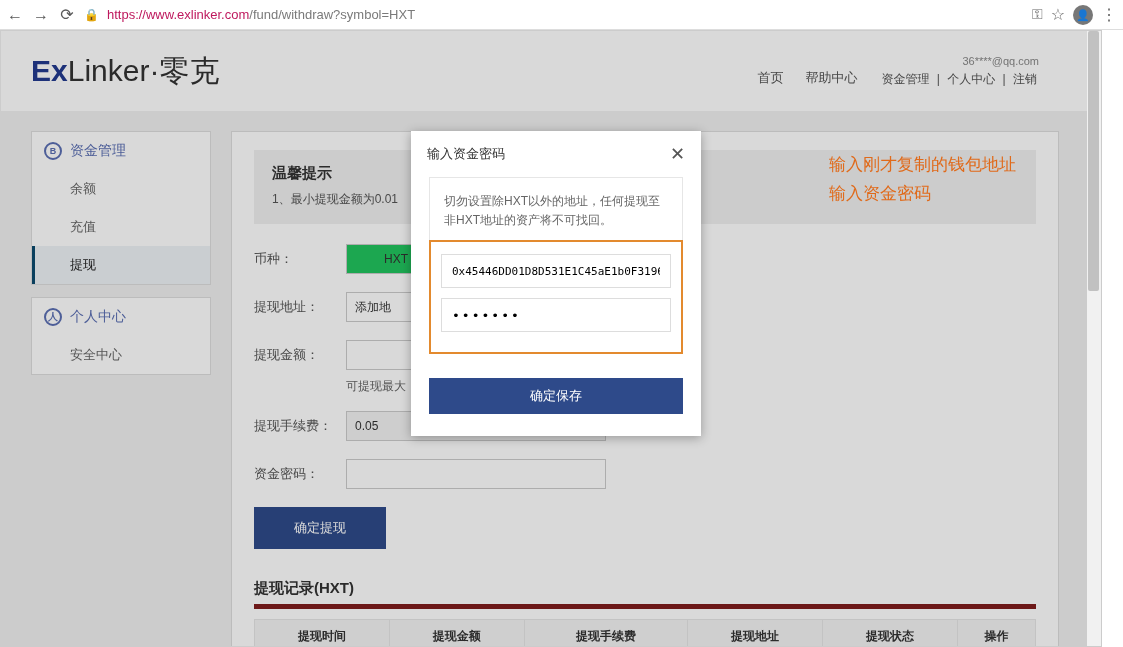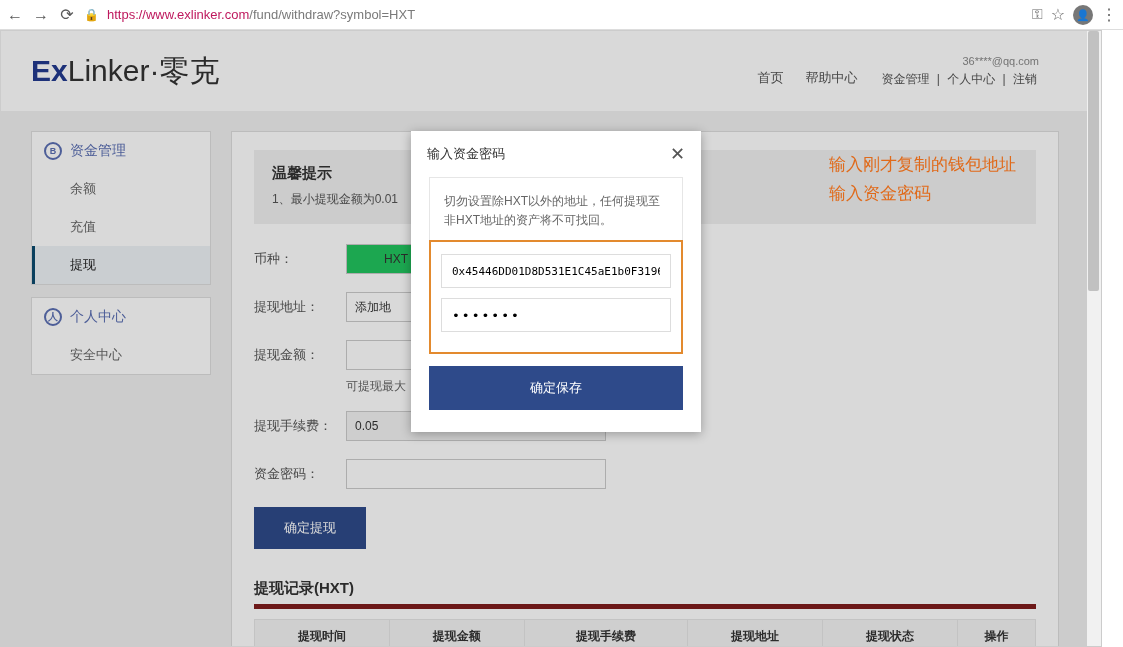--- a/index.html
+++ b/index.html
@@ -46,37 +46,37 @@
 
   .form-row { display: flex; align-items: center; margin-bottom: 18px; font-size: 13px; color: #555; }
   .form-label { width: 92px; text-align: left; }
   .form-label::after { content: ""; }
   .form-input { width: 260px; height: 30px; border: 1px solid #ccc; padding: 0 8px; font-size: 12px; color: #333; background: #fff; }
   .form-input.select { width: 100px; text-align: center; background: #22c55e; }
   .form-input.readonly { background: #f2f2f2; }
   .unit { position: relative; margin-left: -40px; font-size: 12px; color: #888; }
   .hint { font-size: 12px; color: #666; margin-left: 92px; margin-top: -10px; margin-bottom: 16px; }
 
-  .btn-primary { background: #2e4a8a; color: #fff; border: none; padding: 12px 30px; font-size: 13px; cursor: pointer; }
+  .btn-primary { background: #2e4a8a; color: #fff; border: none; padding: 12px 40px; font-size: 13px; cursor: pointer; }
 
   .section-title { font-weight: bold; font-size: 15px; margin: 30px 0 10px; padding-bottom: 6px; border-bottom: 5px solid #7f1d1d; }
   table { width: 100%; border-collapse: collapse; font-size: 12px; }
   th { background: #f4f4f4; border: 1px solid #e5e5e5; padding: 8px 4px; font-weight: bold; color: #333; }
 
   
   .overlay { position: absolute; inset: 0; background: rgba(0,0,0,0.15); }
   .modal { position: absolute; left: 410px; top: 100px; width: 290px; background: #fff; box-shadow: 0 2px 10px rgba(0,0,0,0.3); }
   .modal-head { display: flex; justify-content: space-between; align-items: center; padding: 12px 16px; font-size: 13px; }
   .modal-close { font-size: 18px; cursor: pointer; color: #555; }
   .modal-body { padding: 0 18px 22px; }
   .modal-warn { border: 1px solid #e6e6e6; border-bottom: none; padding: 14px 14px 10px; font-size: 12px; color: #666; line-height: 1.6; }
   .modal-fields { border: 2px solid #e38a2e; padding: 12px 10px 10px; }
   .modal-input { width: 100%; height: 34px; border: 1px solid #ddd; padding: 0 10px; font-size: 11px; margin-bottom: 10px; font-family: monospace; }
   .modal-input.pw { font-size: 13px; letter-spacing: 2px; }
-  .modal-save { width: 100%; height: 44px; background: #2e4a8a; color: #fff; border: none; font-size: 13px; cursor: pointer; margin-top: 12px; }
+  .modal-save { width: 100%; height: 36px; background: #2e4a8a; color: #fff; border: none; font-size: 13px; cursor: pointer; margin-top: 24px; }
 
   
   .annot { position: absolute; color: #e06a1a; font-size: 17px; line-height: 1.7; }
 </style>
 </head>
 <body>
 
 <div class="browser-bar">
   <span class="nav-btn">←</span>
   <span class="nav-btn">→</span>

